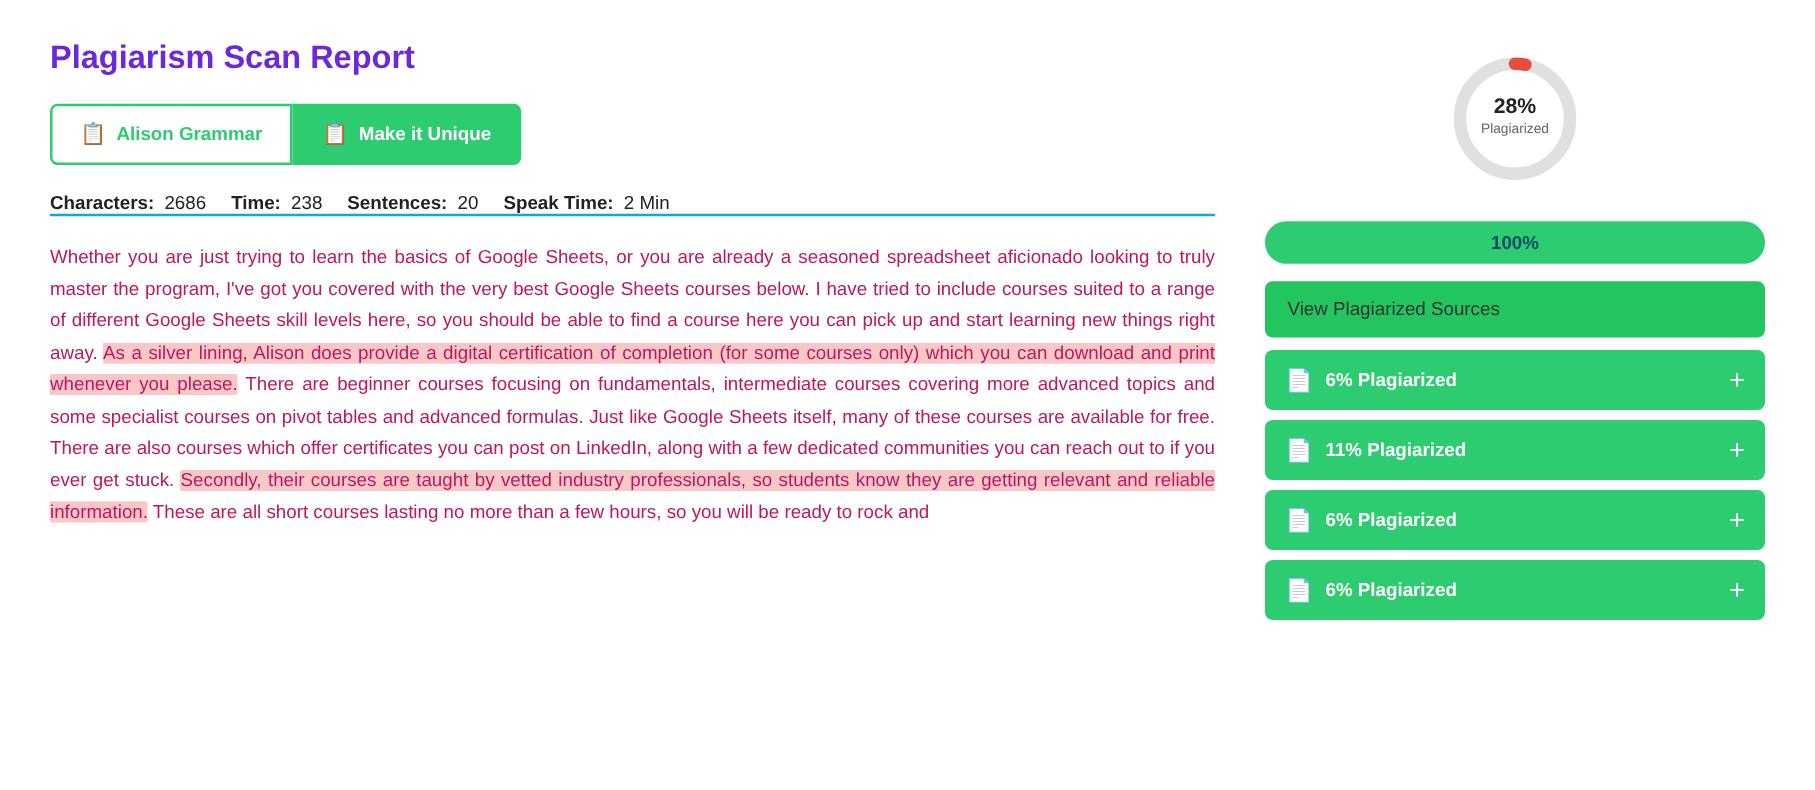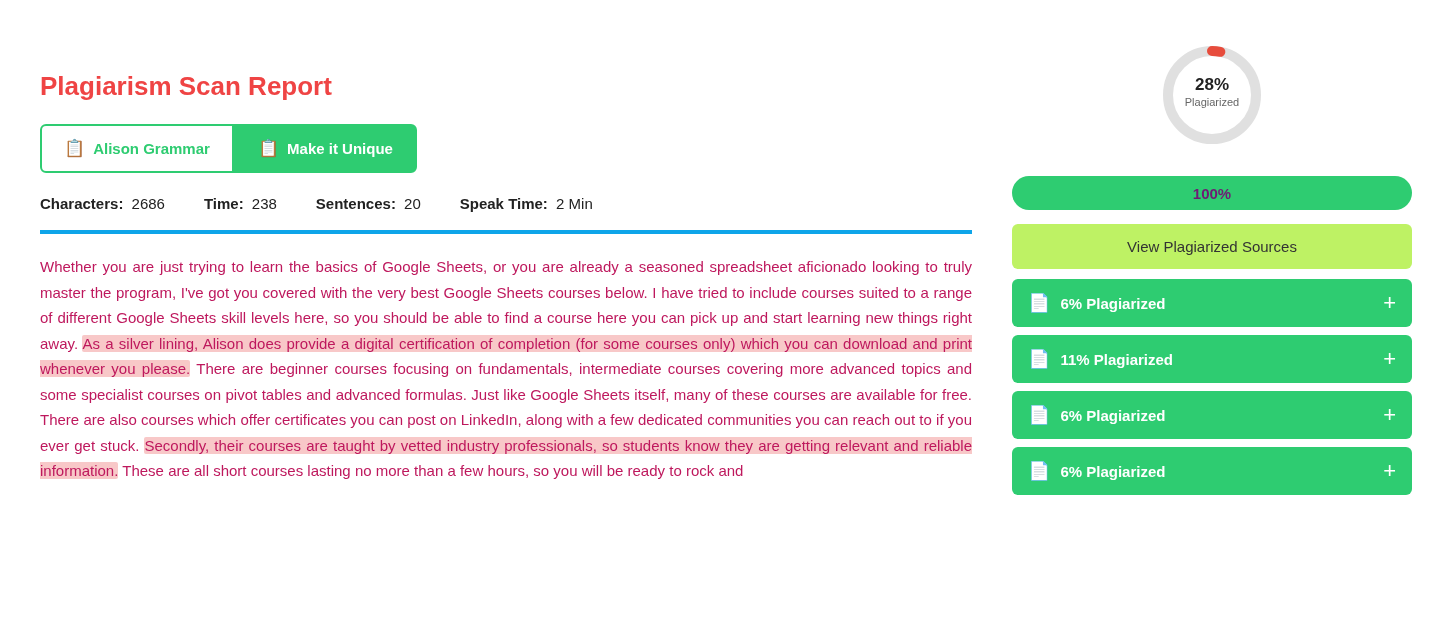--- a/index.html
+++ b/index.html
@@ -23,22 +23,21 @@
     .right-panel {
       width: 400px;
       flex-shrink: 0;
     }
 
     
     .page-title {
       font-size: 26px;
       font-weight: 700;
       margin-bottom: 22px;
-      color: #ef4444;
-      margin-top: 41px;
+      color: #6d28d9;
     }
 
     
     .button-row {
       display: flex;
       gap: 0;
       margin-bottom: 22px;
     }
     .btn-check-grammar {
       display: flex;
@@ -63,25 +62,24 @@
       font-size: 15px;
       font-weight: 700;
       padding: 12px 22px;
       border-radius: 0 6px 6px 0;
       cursor: pointer;
     }
 
     
     .stats-row {
       display: flex;
-      gap: 39px;
+      gap: 20px;
       align-items: center;
       margin-bottom: 20px;
-      padding-bottom: 18px;
-      border-bottom: 4px solid #0ea5e9;
+      border-bottom: 2px solid #0ea5e9;
     }
     .stat-item {
       font-size: 15px;
       color: #222;
     }
     .stat-item strong {
       font-weight: 700;
       margin-right: 4px;
     }
     .stat-value {
@@ -125,35 +123,35 @@
     .progress-bar-container {
       background: #2ecc71;
       border-radius: 20px;
       height: 34px;
       display: flex;
       align-items: center;
       justify-content: center;
       margin-bottom: 14px;
     }
     .progress-bar-label {
-      color: #701a75;
+      color: #0c4a6e;
       font-size: 15px;
       font-weight: 600;
     }
 
     
     .view-sources-btn {
-      background: #bef264;
+      background: #22c55e;
       border: none;
       border-radius: 6px;
       width: 100%;
       padding: 14px 18px;
       font-size: 15px;
       color: #333;
-      text-align: center;
+      text-align: left;
       cursor: pointer;
       margin-bottom: 10px;
       display: block;
     }
 
     
     .source-item {
       background: #2ecc71;
       border-radius: 6px;
       padding: 13px 16px;

